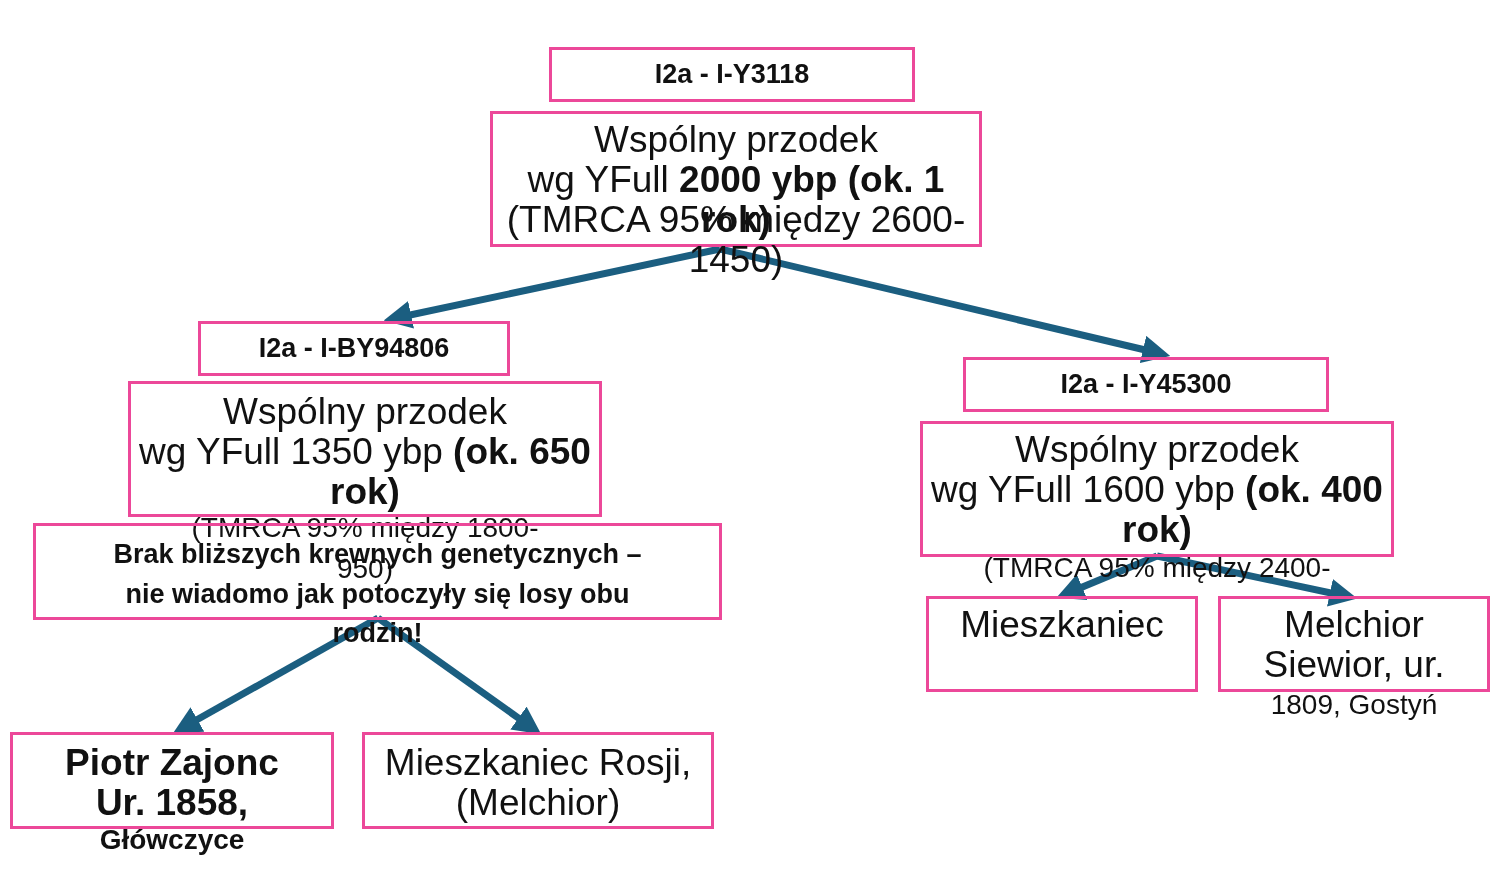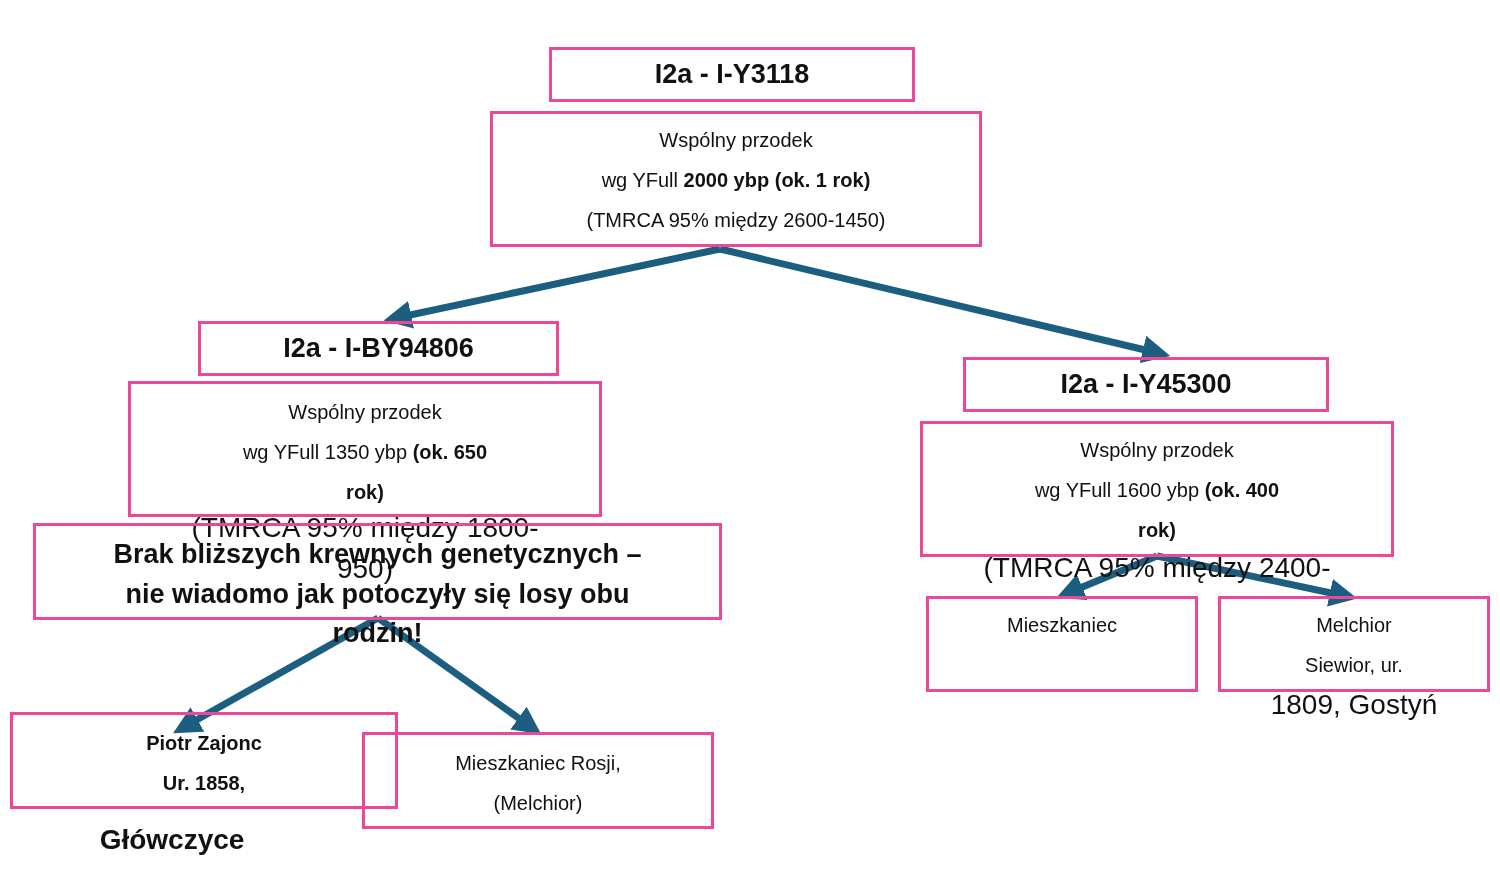--- a/index.html
+++ b/index.html
@@ -1,21 +1,21 @@
 <!DOCTYPE html>
 <html><head>
   <meta charset="utf-8">
   <style>
     html, body { margin: 0; padding: 0; background: #ffffff; }
     body { width: 1500px; height: 881px; position: relative; overflow: hidden;
            font-family: "Liberation Sans", "DejaVu Sans", sans-serif; color: #111; }
     .box { position: absolute; box-sizing: border-box; border: 3px solid #ec4899;
            background: transparent; text-align: center; }
     .label { font-weight: bold; font-size: 27px; line-height: 48px; }
-    .txt { position: absolute; left: 0; right: 0; text-align: center; font-size: 20px; line-height: 40px; }
+    .txt { position: absolute; left: 0; right: 0; text-align: center; font-size: 37px; line-height: 40px; }
     .b { font-weight: bold; }
     svg.arrows { position: absolute; left: 0; top: 0; }
     .overflow { position: absolute; text-align: center; font-size: 28px; line-height: 40px; white-space: nowrap; }
   </style>
 </head>
 <body>
 
 <svg class="arrows" width="1500" height="881">
   <defs>
     <marker id="ah" markerWidth="4" markerHeight="4" refX="2.2" refY="2" orient="auto" markerUnits="strokeWidth">
@@ -30,36 +30,36 @@
   <line x1="1157" y1="556" x2="1345" y2="596" stroke="#1b5e80" stroke-width="7" marker-end="url(#ah)"></line>
 </svg>
 
 <div class="box label" style="left:549px;top:47px;width:366px;height:55px;">I2a - I-Y3118</div>
 <div class="box" style="left:490px;top:111px;width:492px;height:136px;">
   <div class="txt" style="top:6px;">Wspólny przodek</div>
   <div class="txt" style="top:46px;"><span>wg YFull </span><span class="b">2000 ybp (ok. 1 rok)</span></div>
   <div class="txt" style="top:86px;">(TMRCA 95% między 2600-1450)</div>
 </div>
 
-<div class="box label" style="left:198px;top:321px;width:361px;height:55px;">I2a - I-BY94806</div>
+<div class="box label" style="left:198px;top:321px;width:312px;height:55px;">I2a - I-BY94806</div>
 <div class="box" style="left:128px;top:381px;width:474px;height:136px;">
   <div class="txt" style="top:8px;">Wspólny przodek</div>
   <div class="txt" style="top:48px;"><span>wg YFull 1350 ybp </span><span class="b">(ok. 650</span></div>
   <div class="txt b" style="top:88px;">rok)</div>
 </div>
 <div class="overflow" style="left:128px;width:474px;top:508px;">(TMRCA 95% między 1800-</div>
 <div class="overflow" style="left:128px;width:474px;top:549px;">950)</div>
 
 <div class="box" style="left:33px;top:523px;width:689px;height:97px;">
   <div class="txt b" style="top:48px;font-size:27px;">nie wiadomo jak potoczyły się losy obu</div>
   <div class="txt b" style="top:8px;font-size:27px;">Brak bliższych krewnych genetycznych –</div>
 </div>
 <div class="overflow b" style="left:33px;width:689px;top:613px;font-size:27px;">rodzin!</div>
 
-<div class="box" style="left:10px;top:712px;width:388px;height:97px;">
+<div class="box" style="left:10px;top:732px;width:324px;height:97px;">
   <div class="txt b" style="top:8px;">Piotr Zajonc</div>
   <div class="txt b" style="top:48px;">Ur. 1858,</div>
 </div>
 <div class="overflow b" style="left:10px;width:324px;top:820px;">Główczyce</div>
 
 <div class="box" style="left:362px;top:732px;width:352px;height:97px;">
   <div class="txt" style="top:8px;">Mieszkaniec Rosji,</div>
   <div class="txt" style="top:48px;">(Melchior)</div>
 </div>
 

